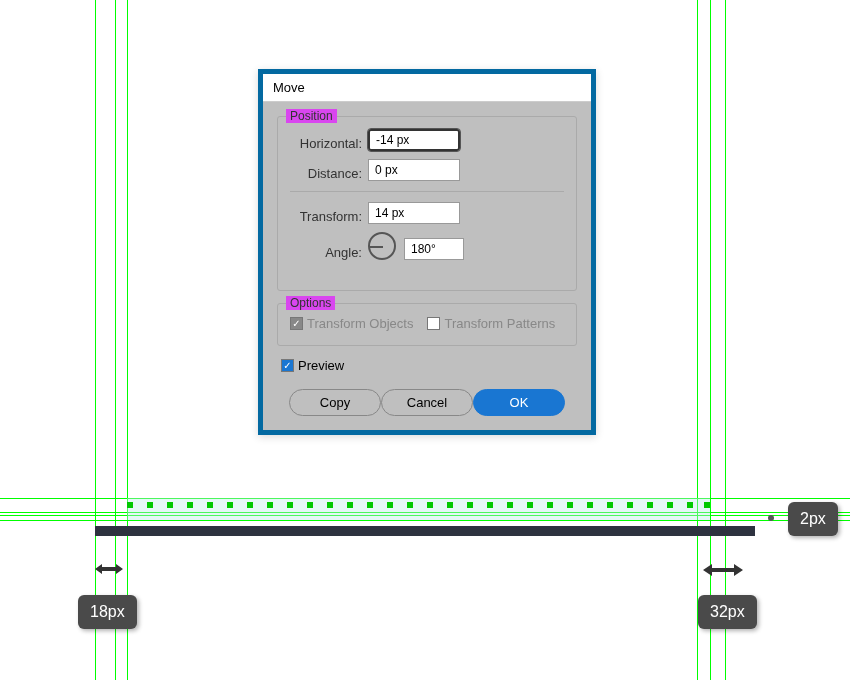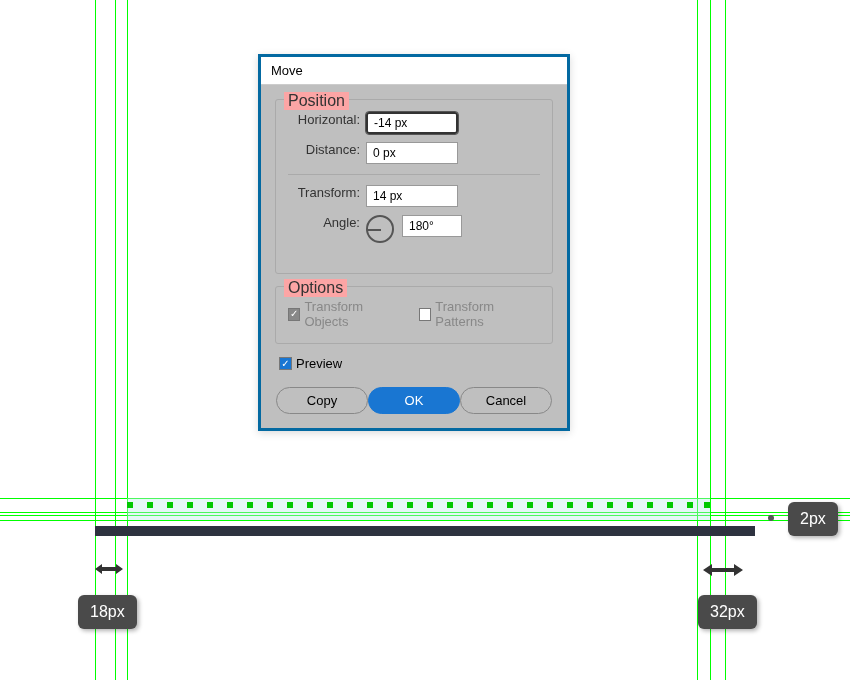--- a/index.html
+++ b/index.html
@@ -93,25 +93,25 @@
       justify-content: center;
     }
     .arrow-horiz svg { width: 28px; height: 14px; }
     .arrow1 { top: 562px; left: 95px; }
     .arrow2 { top: 562px; left: 703px; width: 40px; }
     .arrow2 svg { width: 40px; height: 16px; }
     
     
     .dialog {
       position: absolute;
-      top: 54px;
+      top: 69px;
       left: 258px;
-      width: 312px;
+      width: 338px;
       background: #bfbfbf;
-      border: 3px solid #0369a1;
+      border: 5px solid #0369a1;
       box-shadow: 0 2px 8px rgba(0,0,0,0.15);
     }
     .dialog-title {
       background: #fff;
       padding: 6px 10px;
       font-size: 13px;
       border-bottom: 1px solid #ccc;
     }
     .dialog-body {
       padding: 14px;
@@ -120,28 +120,28 @@
       border: 1px solid #aaa;
       border-radius: 3px;
       padding: 12px 12px 14px 12px;
       margin-bottom: 12px;
       position: relative;
     }
     .fieldset-legend {
       position: absolute;
       top: -8px;
       left: 8px;
-      background: #fca5a5;
+      background: #d946ef;
       padding: 0 4px;
-      font-size: 16px;
+      font-size: 12px;
       color: #333;
     }
     .row {
       display: flex;
-      align-items: flex-start;
+      align-items: flex-end;
       margin-bottom: 8px;
     }
     .row:last-child { margin-bottom: 16px; }
     .row-label {
       width: 72px;
       text-align: right;
       margin-right: 6px;
       font-size: 13px;
       color: #333;
     }
@@ -348,18 +348,18 @@
 
     <div class="preview-row">
       <div class="checkbox">
         <div class="checkbox-box checked-blue">✓</div>
         <span>Preview</span>
       </div>
     </div>
 
     <div class="button-row">
       <div class="btn">Copy</div>
+      <div class="btn">Cancel</div>
       <div class="btn primary">OK</div>
-      <div class="btn">Cancel</div>
     </div>
 
   </div>
 </div>
 
 </body></html>

